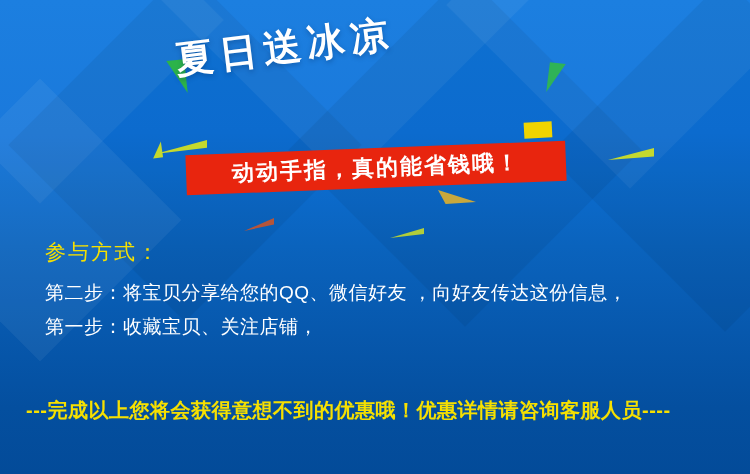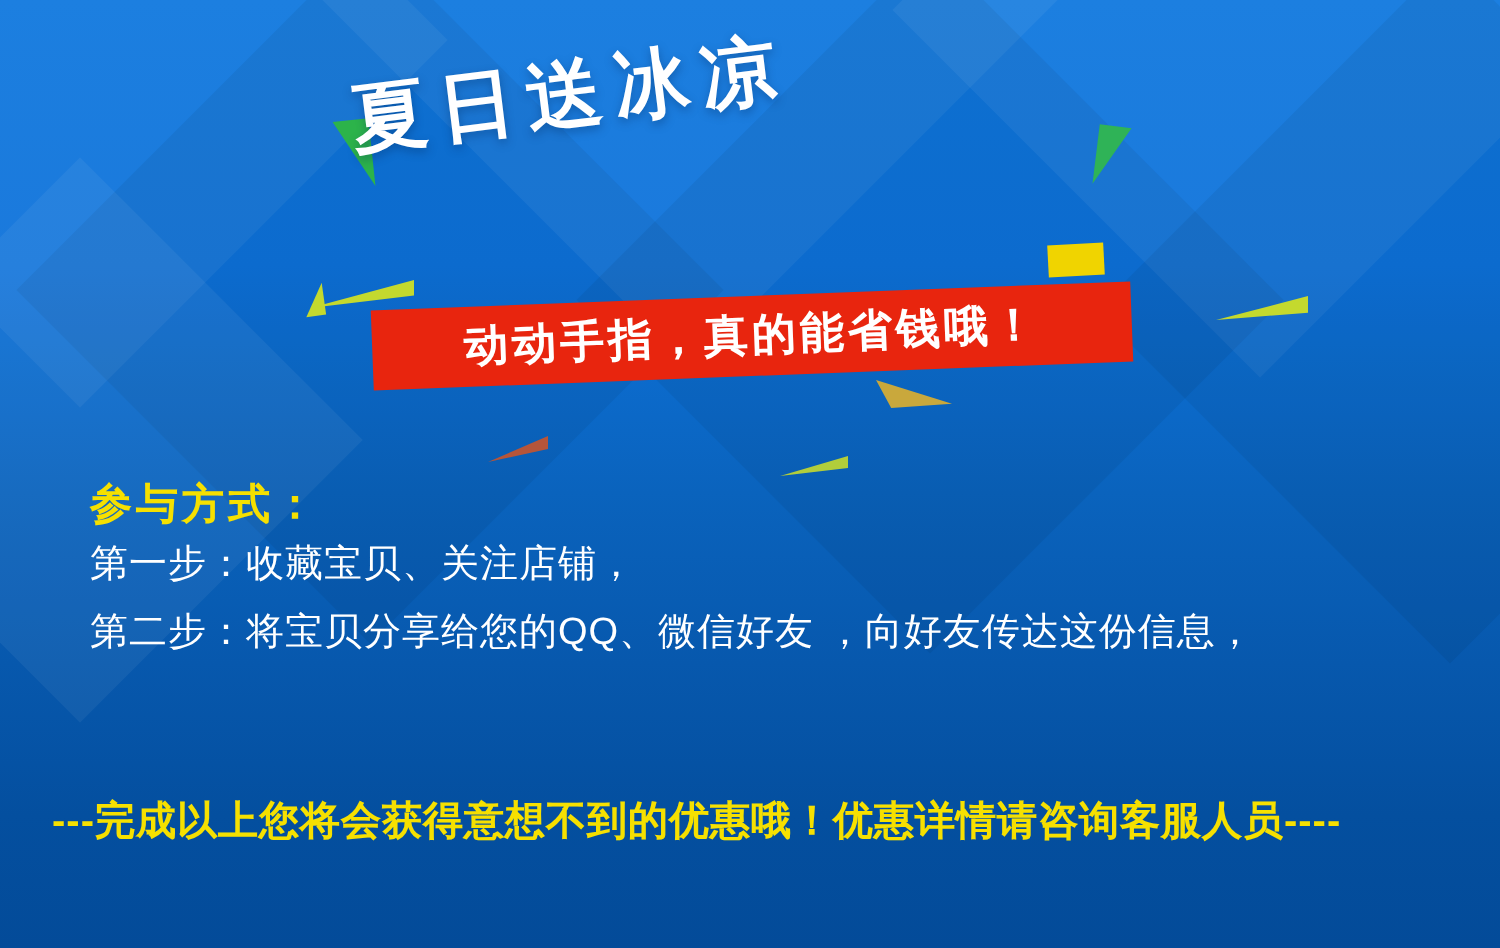--- a/index.html
+++ b/index.html
@@ -113,23 +113,23 @@
   
   #body-copy {
     position: absolute;
     left: 45px;
     top: 238px;
     right: 20px;
   }
   #section-title {
     color: #f6e000;
     font-size: 21px;
-    font-weight: bold;
+    font-weight: normal;
     letter-spacing: 2px;
-    margin-bottom: 3px;
+    margin-bottom: 14px;
   }
   .step-line {
     color: #ffffff;
     font-size: 19px;
     letter-spacing: 0.5px;
     margin-bottom: 8px;
     white-space: nowrap;
   }
   #footer-note {
     position: absolute;
@@ -171,19 +171,19 @@
 
   <div id="tagline">夏日送冰凉</div>
 
 
   <div id="red-banner">
     <span id="red-banner-text">动动手指，真的能省钱哦！</span>
   </div>
 
   <div id="body-copy">
     <div id="section-title">参与方式：</div>
+    <div class="step-line">第二步：将宝贝分享给您的QQ、微信好友 ，向好友传达这份信息，</div>
     <div class="step-line">第一步：收藏宝贝、关注店铺，</div>
-    <div class="step-line">第二步：将宝贝分享给您的QQ、微信好友 ，向好友传达这份信息，</div>
   </div>
 
   <div id="footer-note">---完成以上您将会获得意想不到的优惠哦！优惠详情请咨询客服人员----</div>
 
 </div>
 
 </body></html>

